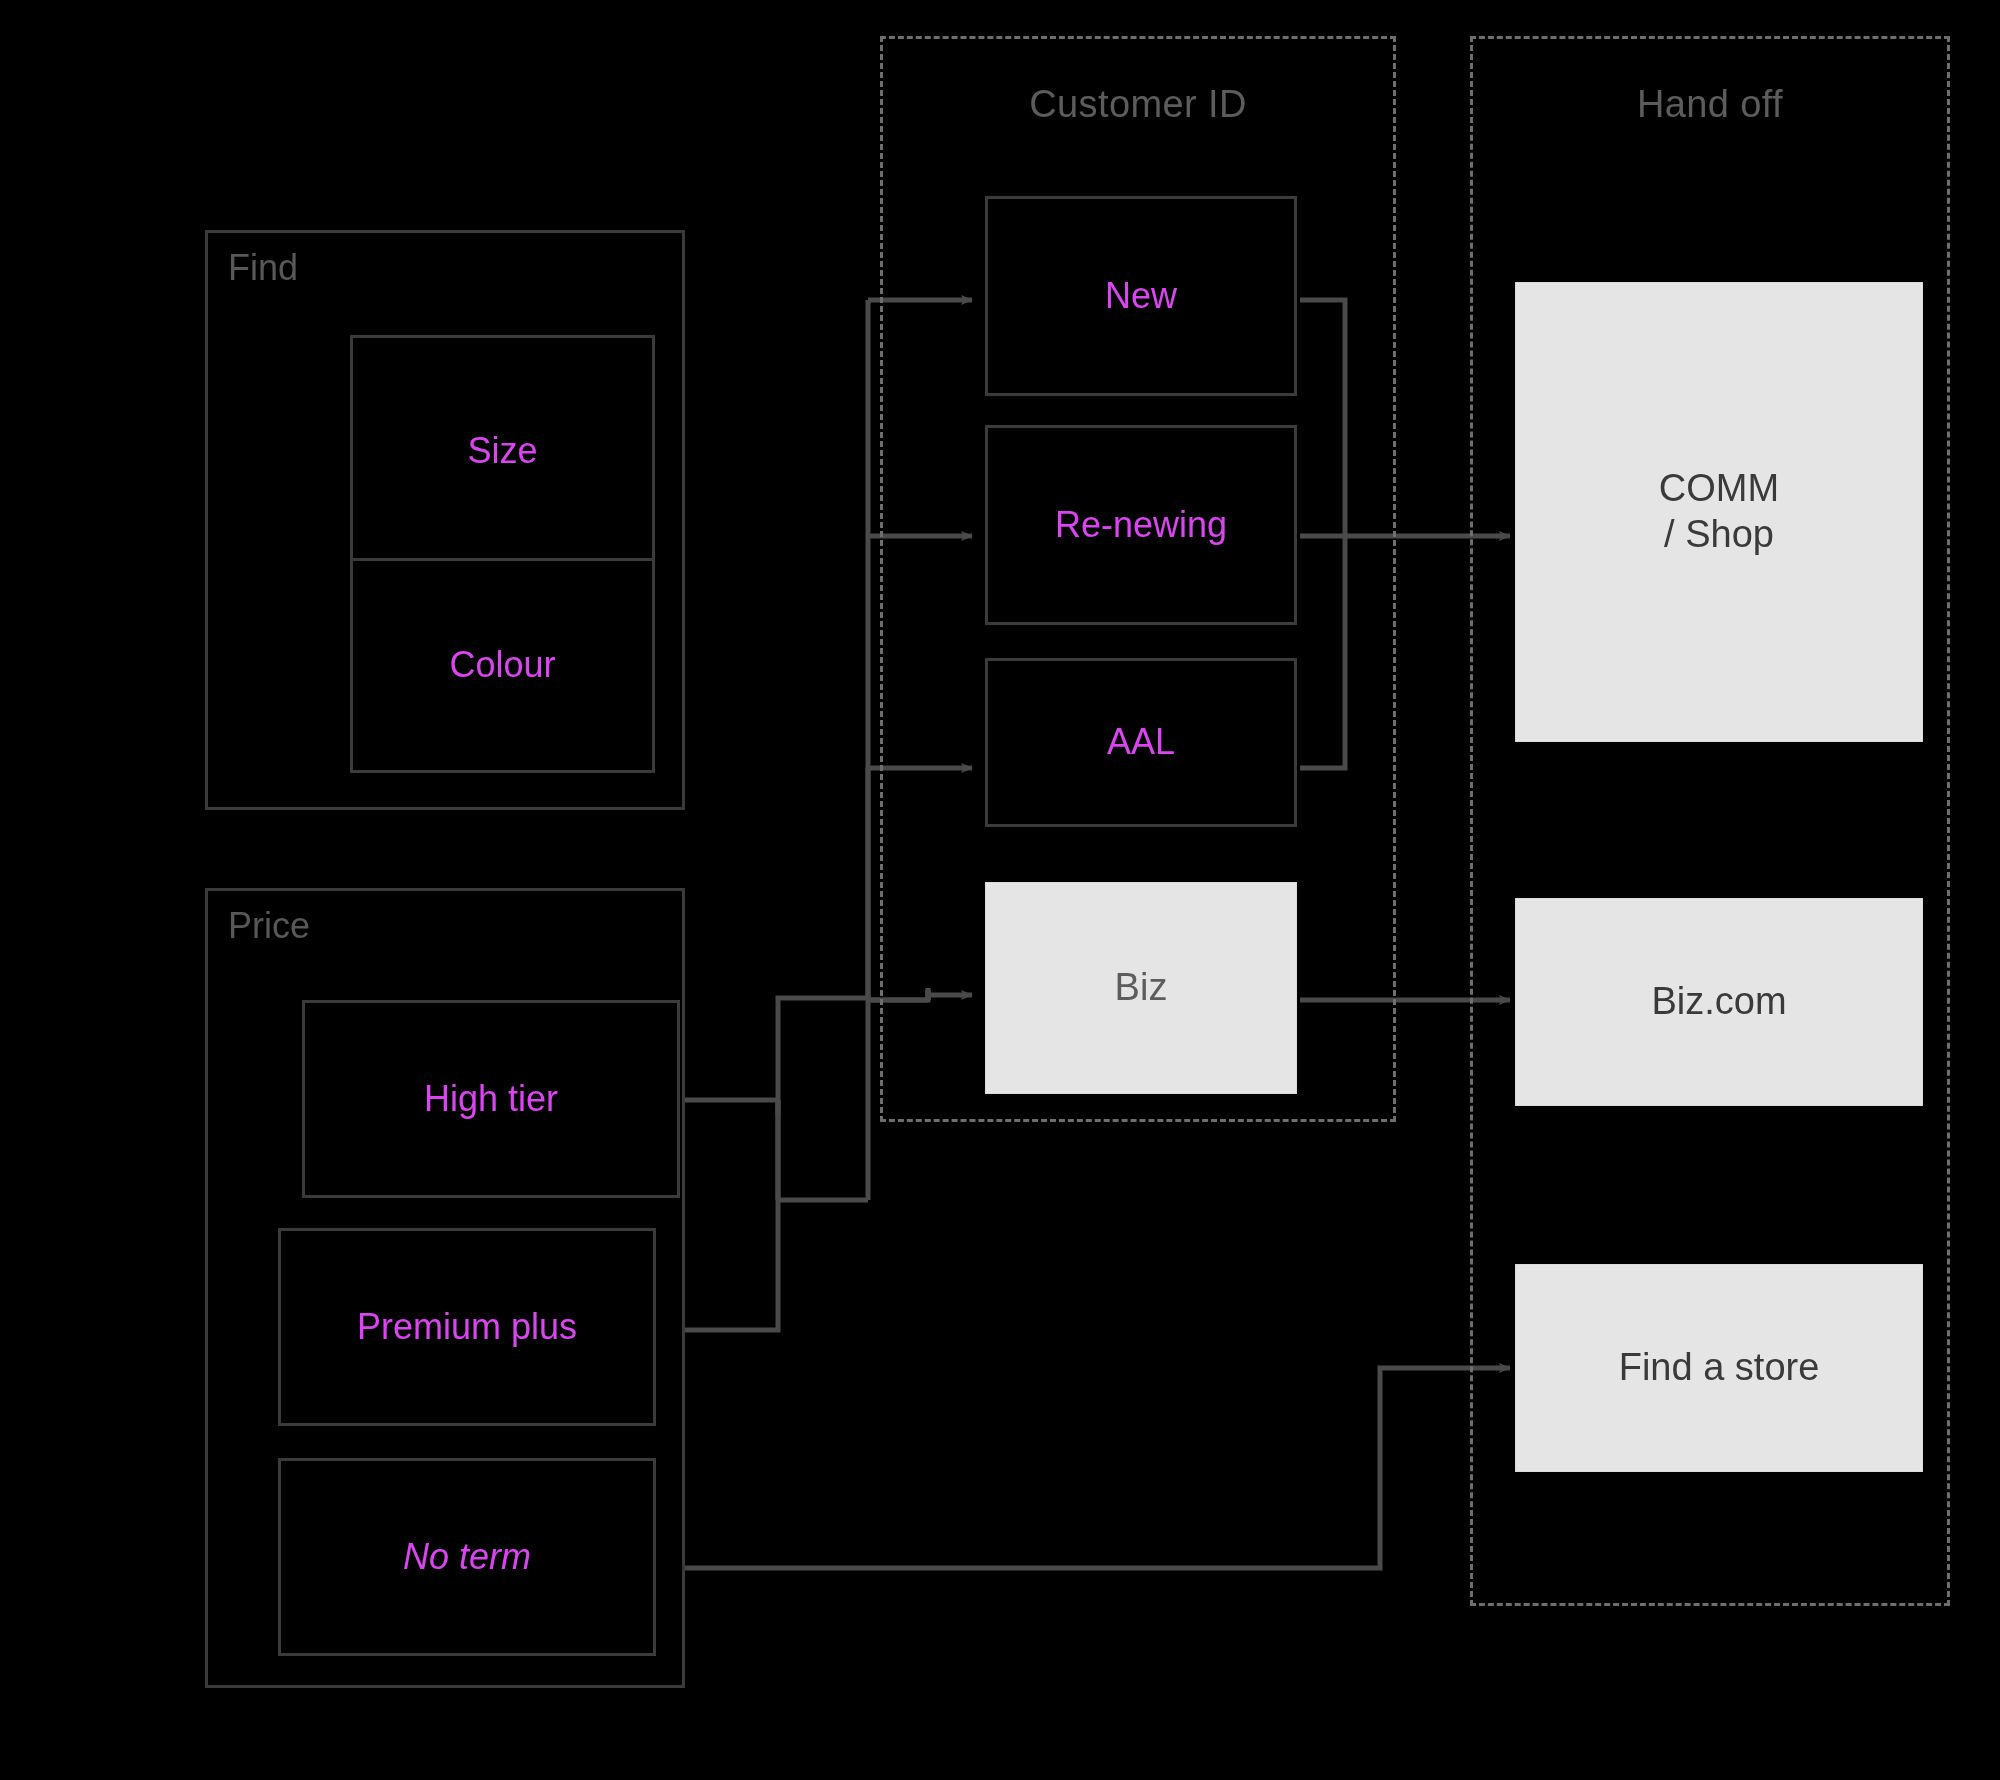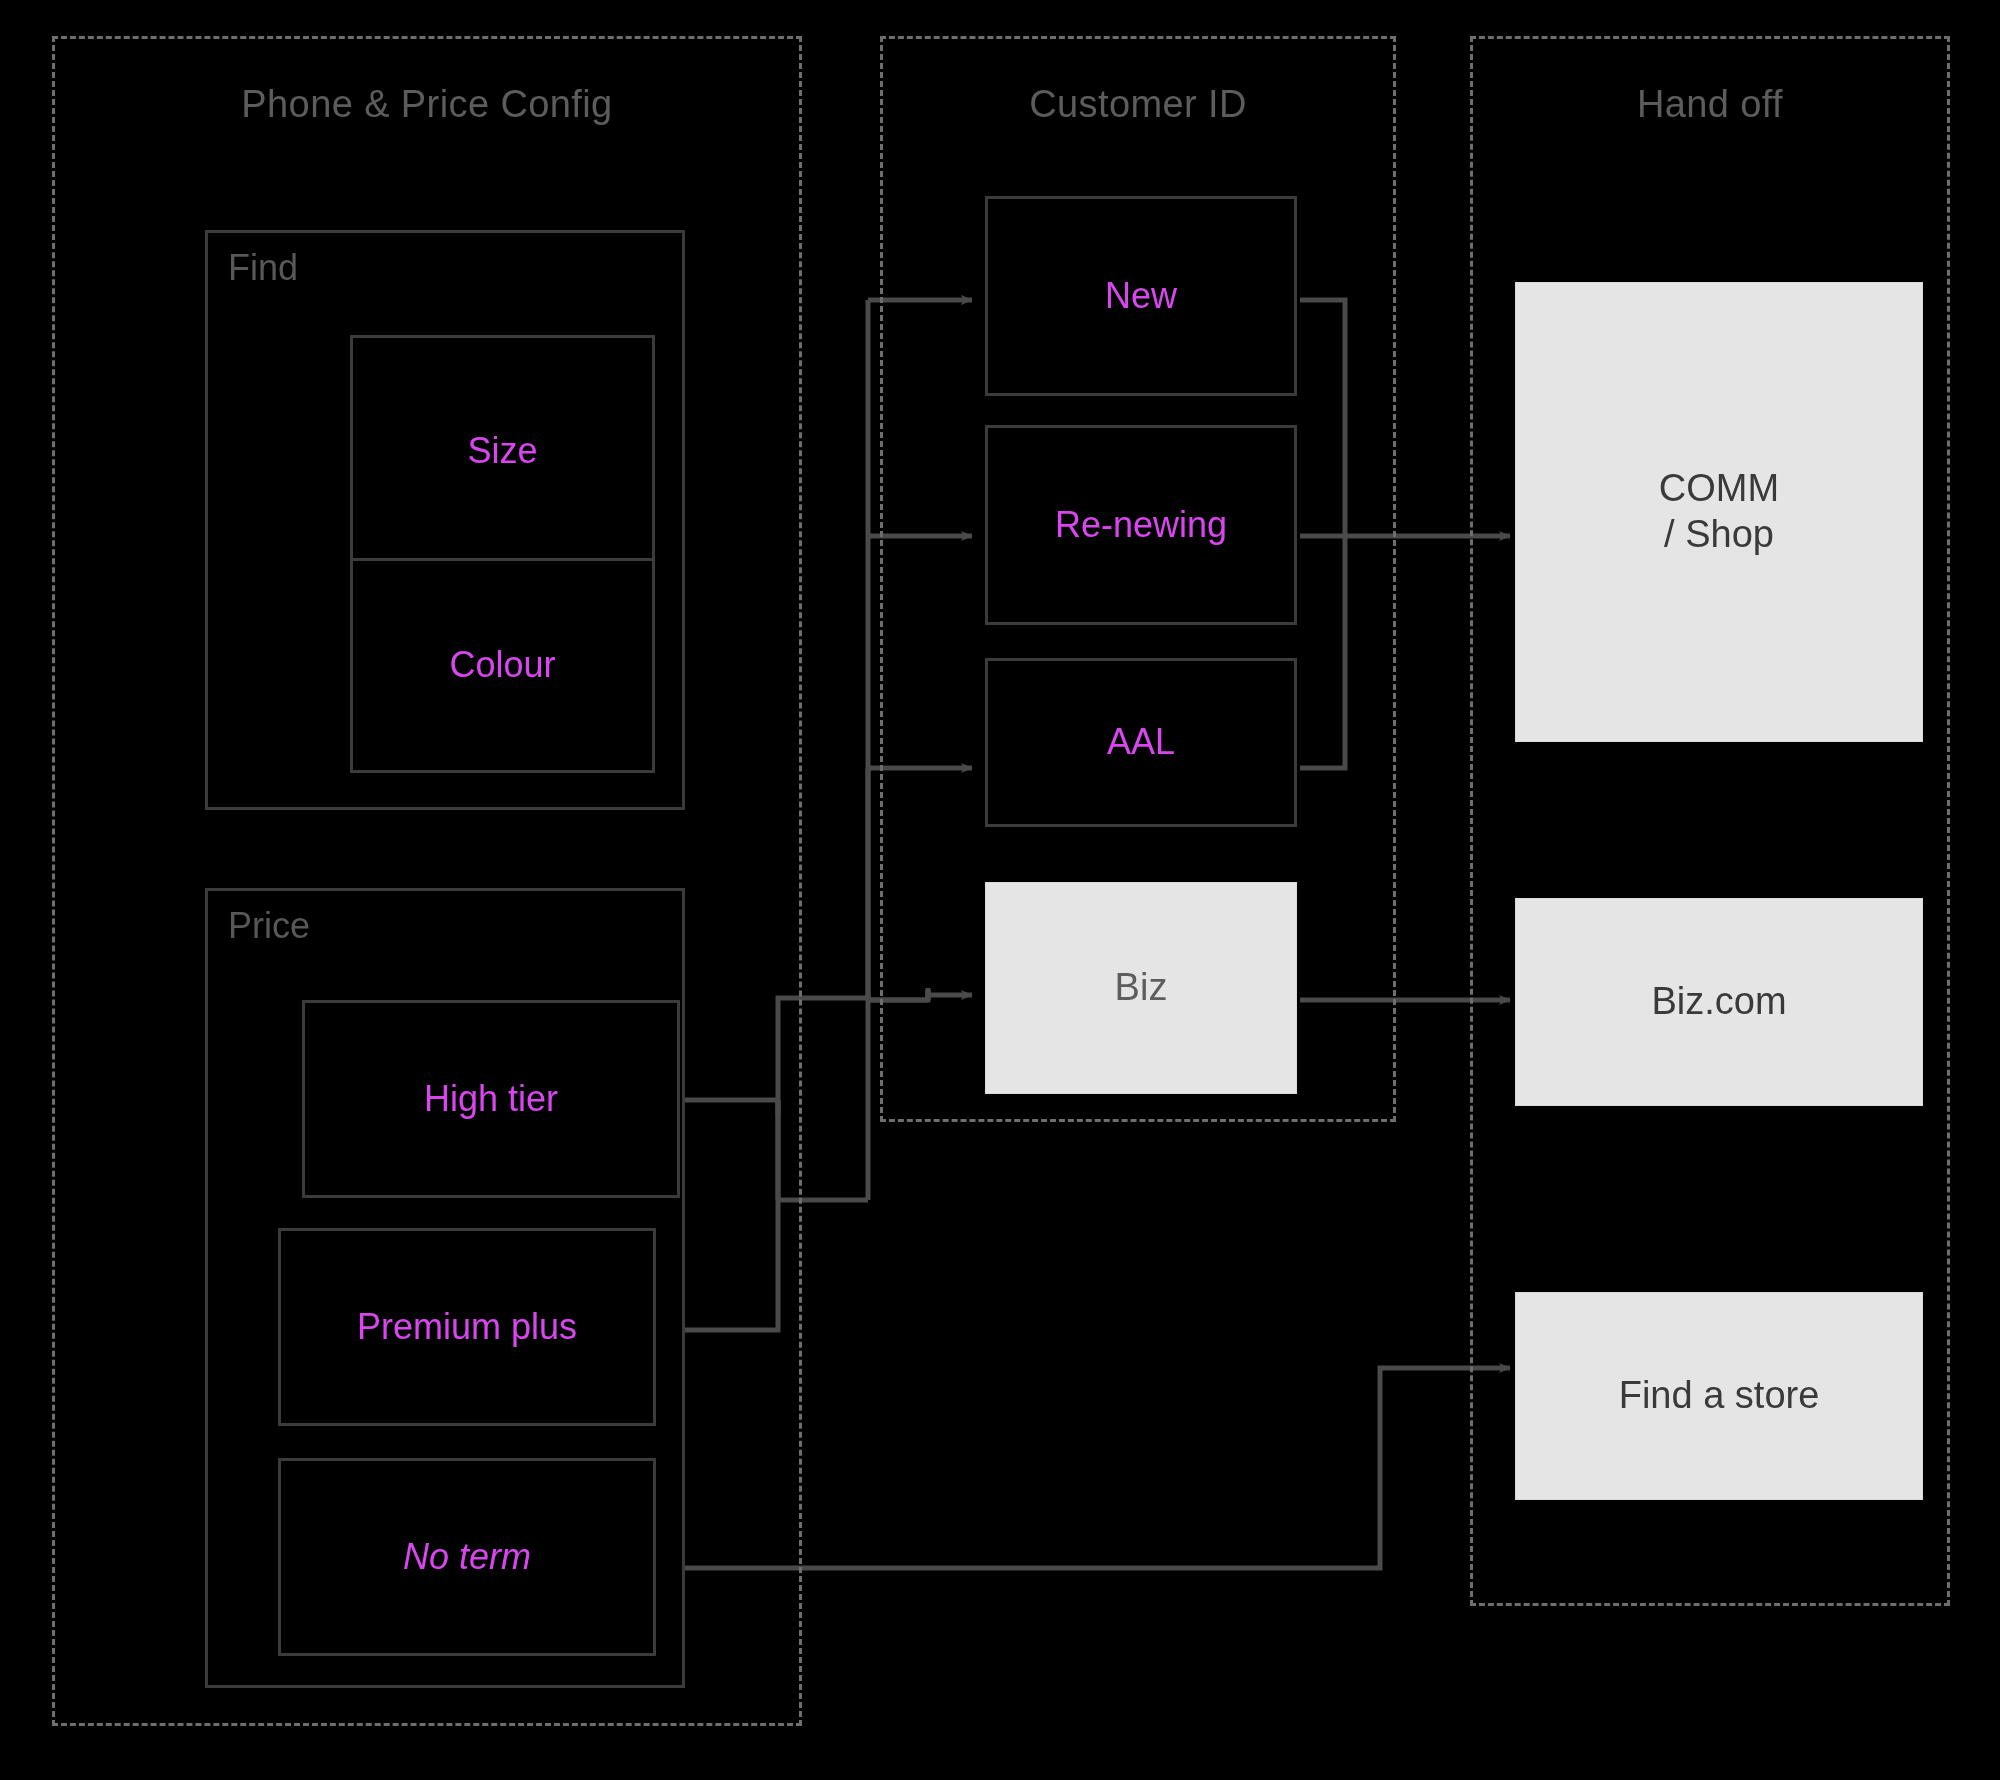--- a/index.html
+++ b/index.html
@@ -136,23 +136,20 @@
       <path d="M1300,300 L1345,300 L1345,536"></path>
       <path d="M1300,768 L1345,768 L1345,536"></path>
       <path d="M1300,536 L1510,536" marker-end="url(#arrow)"></path>
 
       <path d="M1300,1000 L1510,1000" marker-end="url(#arrow)"></path>
 
       <path d="M655,1568 L1380,1568 L1380,1368 L1510,1368" marker-end="url(#arrow)"></path>
     </g>
   </svg>
 
-  <div class="group" style="left:52px; top:36px; width:750px; height:1690px;">
-    <div class="group-title">Phone &amp; Price Config</div>
-  </div>
 
   <div class="dbox" style="left:205px; top:230px; width:480px; height:580px;">
     <div class="dbox-title">Find</div>
   </div>
   <div class="dbox" style="left:350px; top:335px; width:305px; height:232px;">
     <div class="dbox-center">Size</div>
   </div>
   <div class="dbox" style="left:350px; top:558px; width:305px; height:215px;">
     <div class="dbox-center">Colour</div>
   </div>
@@ -191,17 +188,17 @@
     <div class="group-title">Hand off</div>
   </div>
 
   <div class="wbox" style="left:1515px; top:282px; width:408px; height:460px;">
     <span class="lines">COMM
 / Shop</span>
   </div>
   <div class="wbox" style="left:1515px; top:898px; width:408px; height:208px;">
     <span class="lines">Biz.com</span>
   </div>
-  <div class="wbox" style="left:1515px; top:1264px; width:408px; height:208px;margin-top:28px;">
+  <div class="wbox" style="left:1515px; top:1264px; width:408px; height:208px;">
     <span class="lines">Find a store</span>
   </div>
 
 </div>
 
 </body></html>

